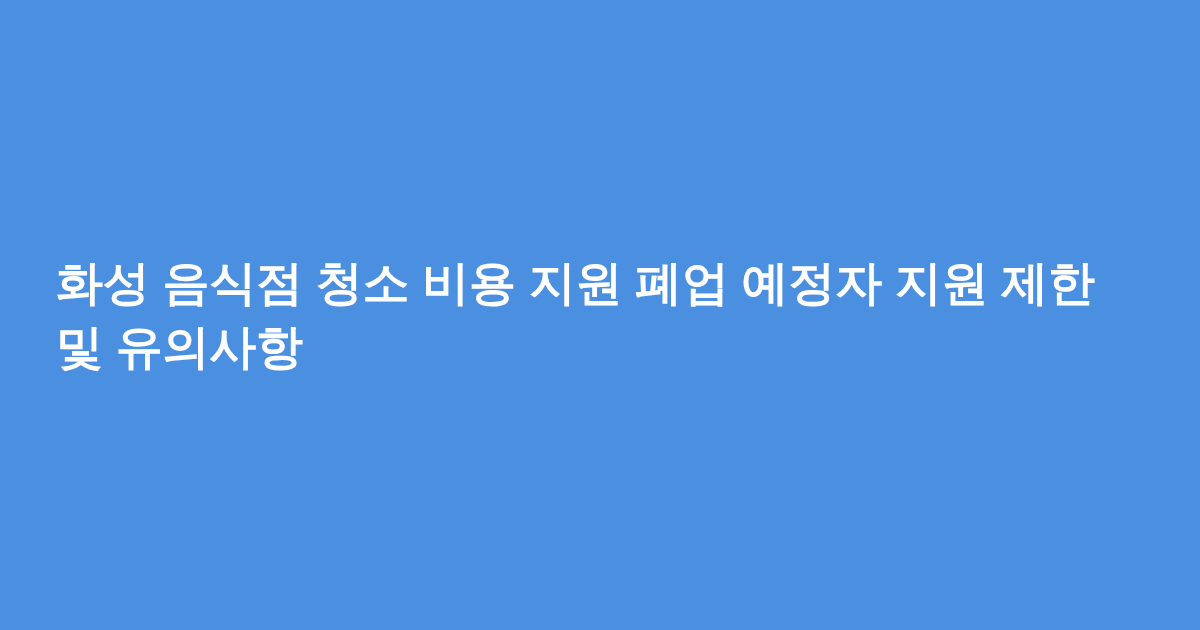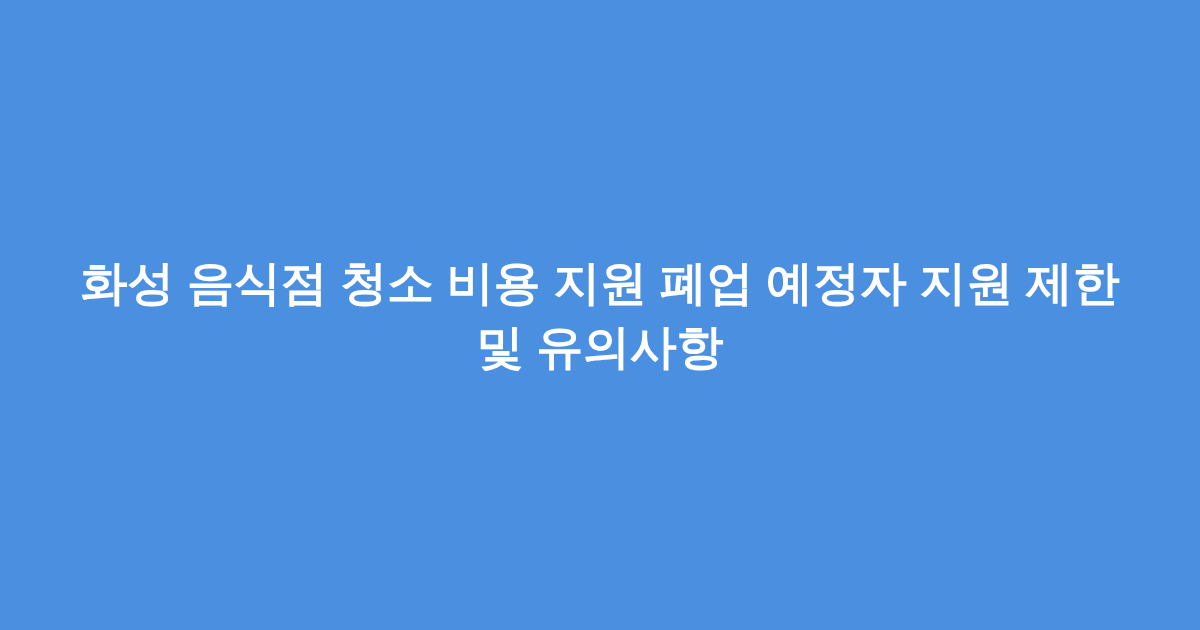--- a/index.html
+++ b/index.html
@@ -24,21 +24,20 @@
     display: flex;
     align-items: center;
     justify-content: center;
     padding: 0 56px;
   }
 
   .og-card__title {
     margin: 0;
     width: 100%;
     max-width: 1088px;
-    text-align: center;
     color: #ffffff;
     font-family: "Liberation Sans", "DejaVu Sans", sans-serif;
     font-size: 47px;
     font-weight: 700;
     line-height: 64px;
     letter-spacing: -0.2px;
     word-break: keep-all;
     overflow-wrap: break-word;
     -webkit-font-smoothing: antialiased;
   }

